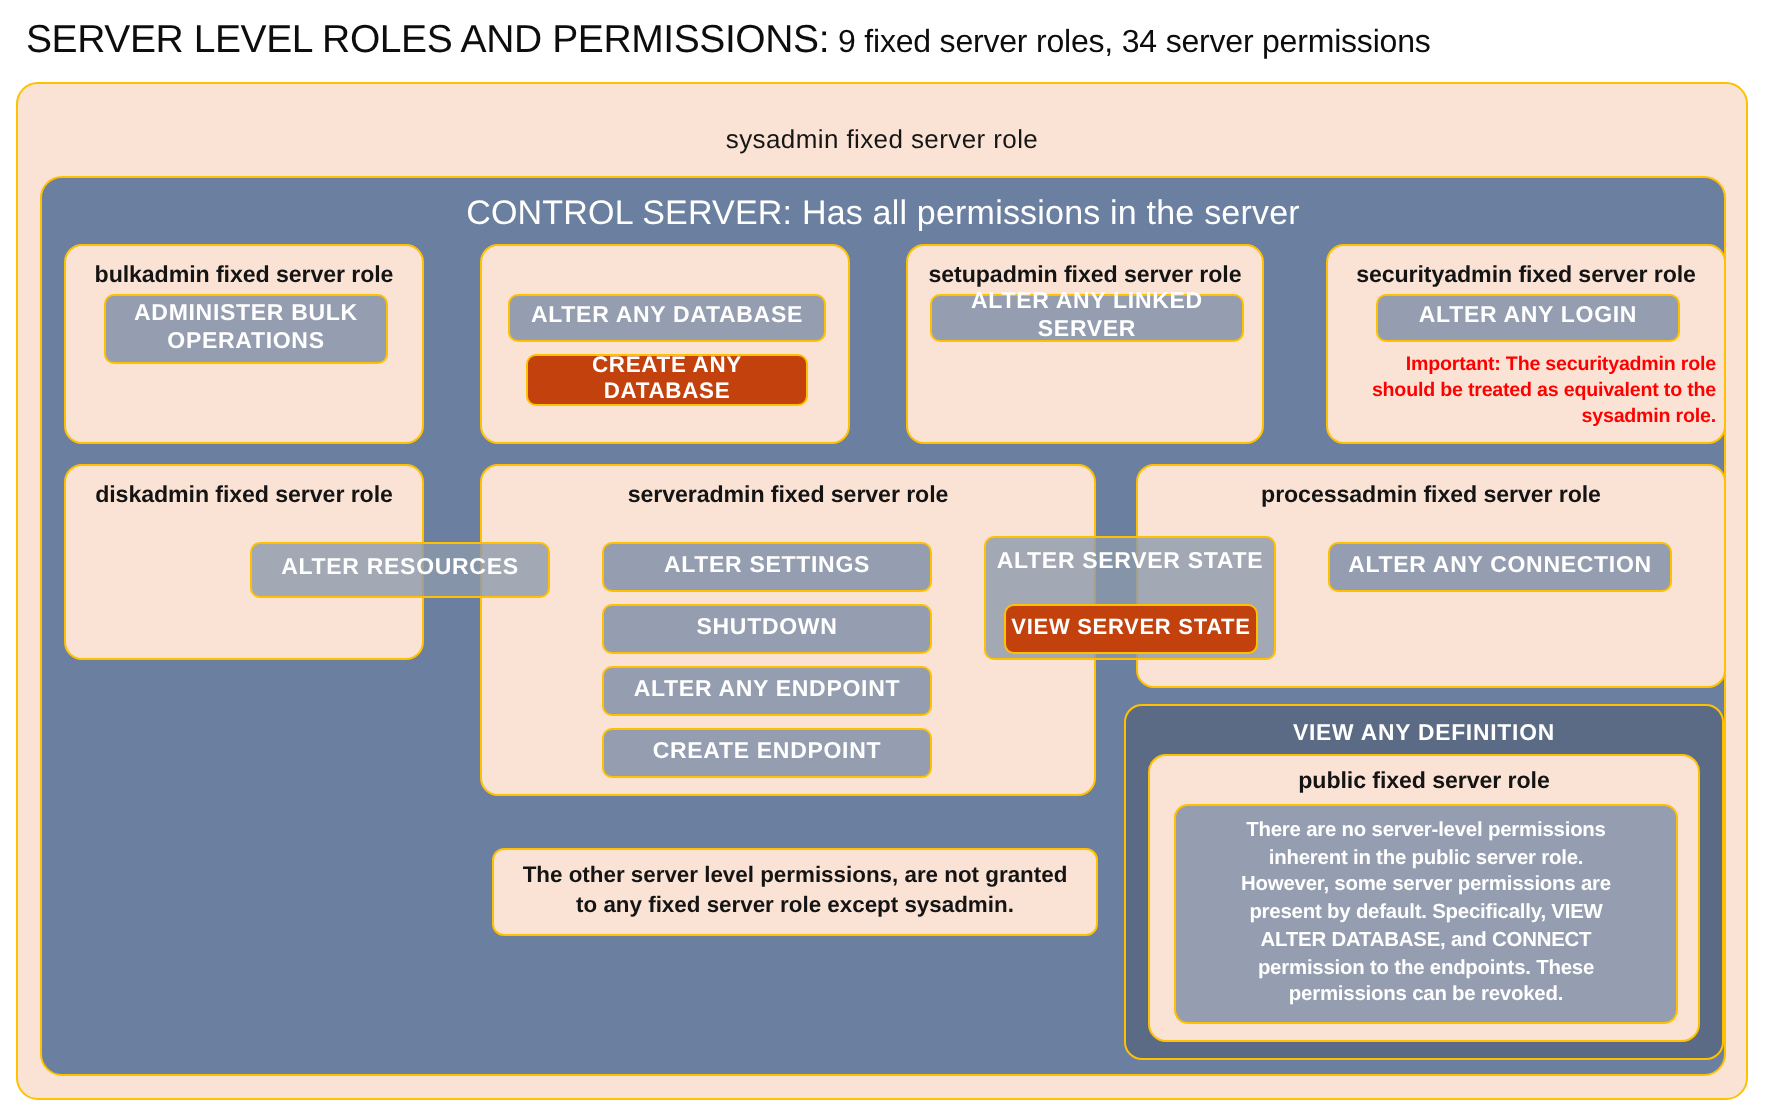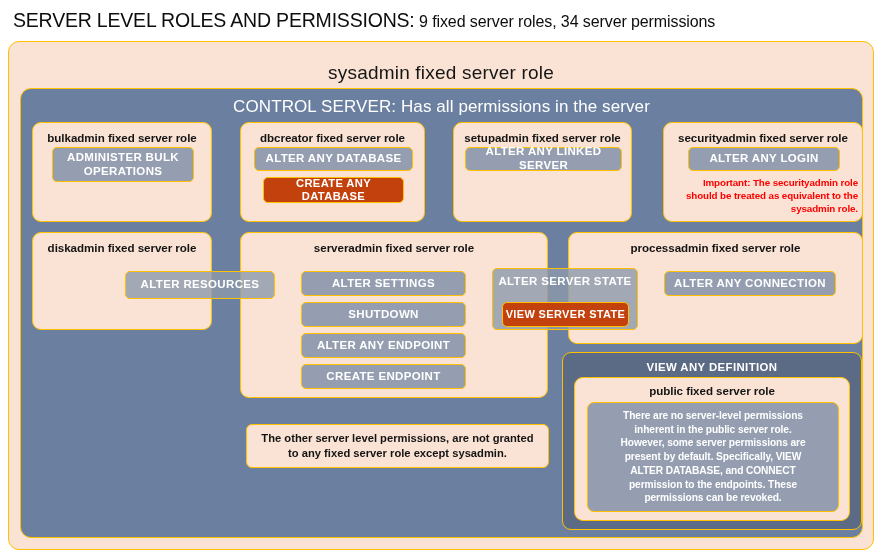--- a/index.html
+++ b/index.html
@@ -93,21 +93,21 @@
   #sysadmin-box {
     left: 8px; top: 41px;
     width: 866px; height: 509px;
     border-radius: 11px;
   }
   #sysadmin-title {
     position: absolute;
     left: 0; top: 20px;
     width: 100%;
     text-align: center;
-    font-size: 19px;
+    font-size: 13px;
     color: #161616;
     letter-spacing: 0.2px;
   }
 
   #control-server-panel {
     left: 20px; top: 88px;
     width: 843px; height: 450px;
   }
   #control-server-title {
     position: absolute;
@@ -252,21 +252,20 @@
     <div id="control-server-title">CONTROL SERVER: Has all permissions in the server</div>
 
   </div>
 
   <div class="cream" id="role-bulkadmin">
     <div class="role-label" style="top:8px;">bulkadmin  fixed server role</div>
     <div class="perm" id="perm-administer-bulk">ADMINISTER  BULK OPERATIONS</div>
   </div>
 
   <div class="cream" id="role-dbcreator">
-    <div class="role-label" style="top:8px;">dbcreator fixed server role</div>
     <div class="perm" id="perm-alter-any-db">ALTER ANY DATABASE</div>
     <div class="perm perm-dark" id="perm-create-any-db">CREATE  ANY DATABASE</div>
   </div>
 
   <div class="cream" id="role-setupadmin">
     <div class="role-label" style="top:8px;">setupadmin fixed server role</div>
     <div class="perm" id="perm-alter-linked">ALTER ANY LINKED SERVER</div>
   </div>
 
   <div class="cream" id="role-securityadmin">

